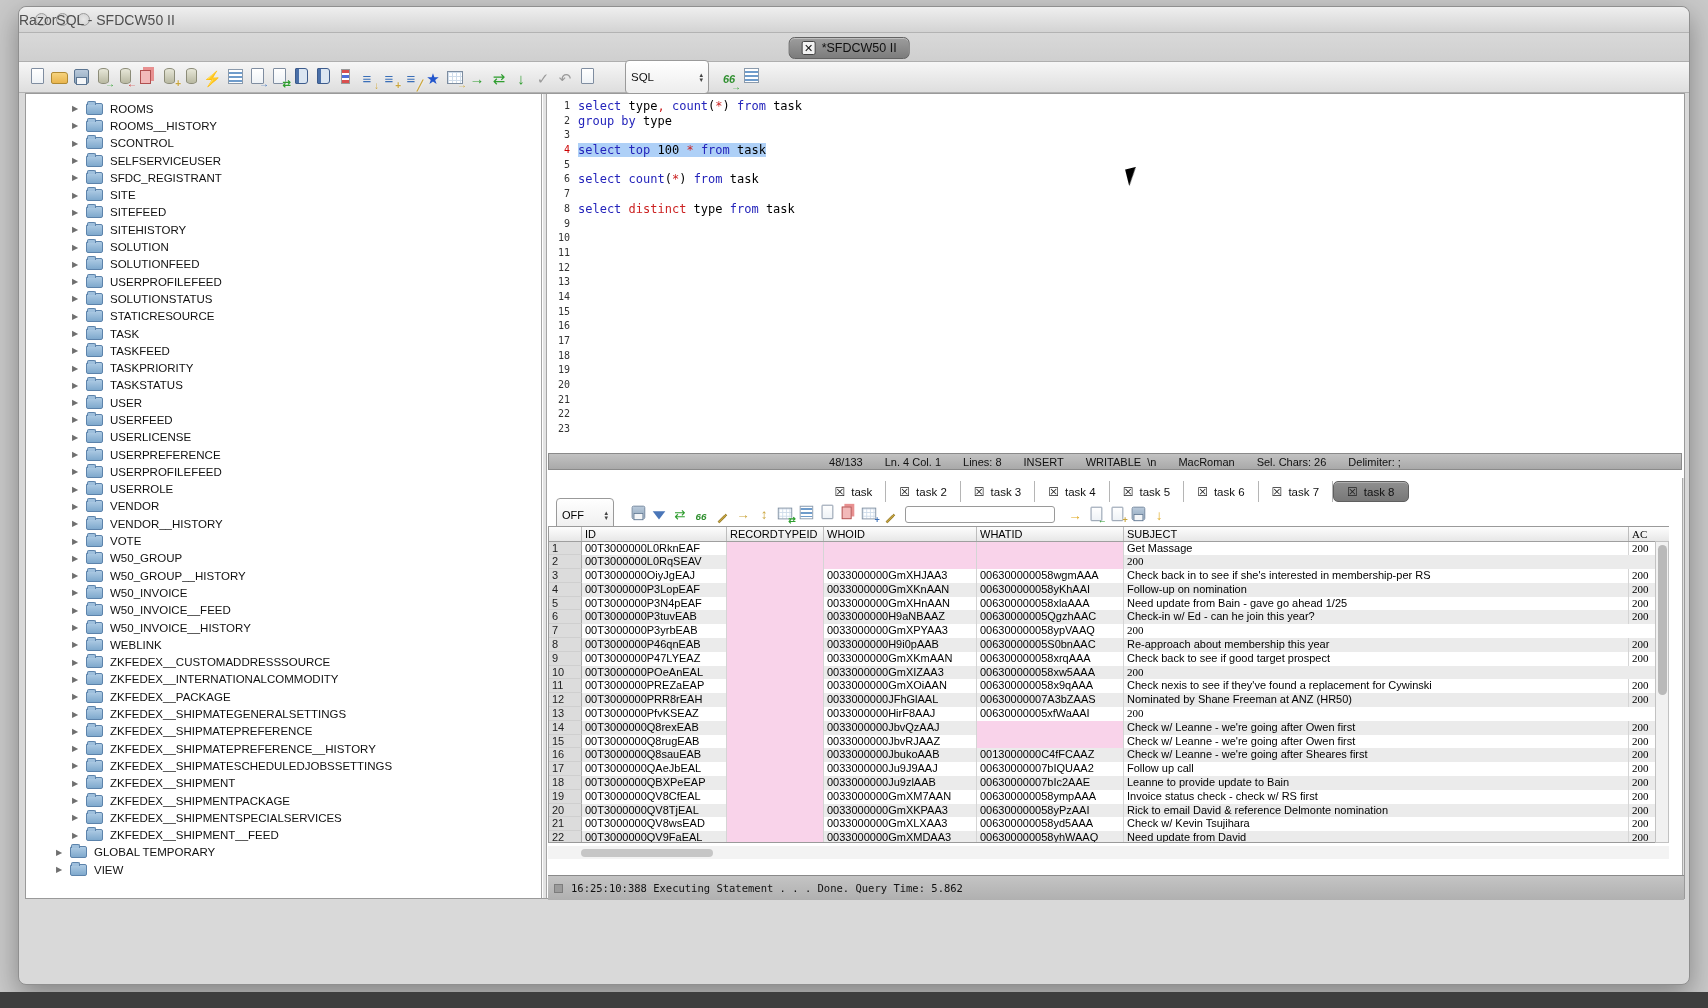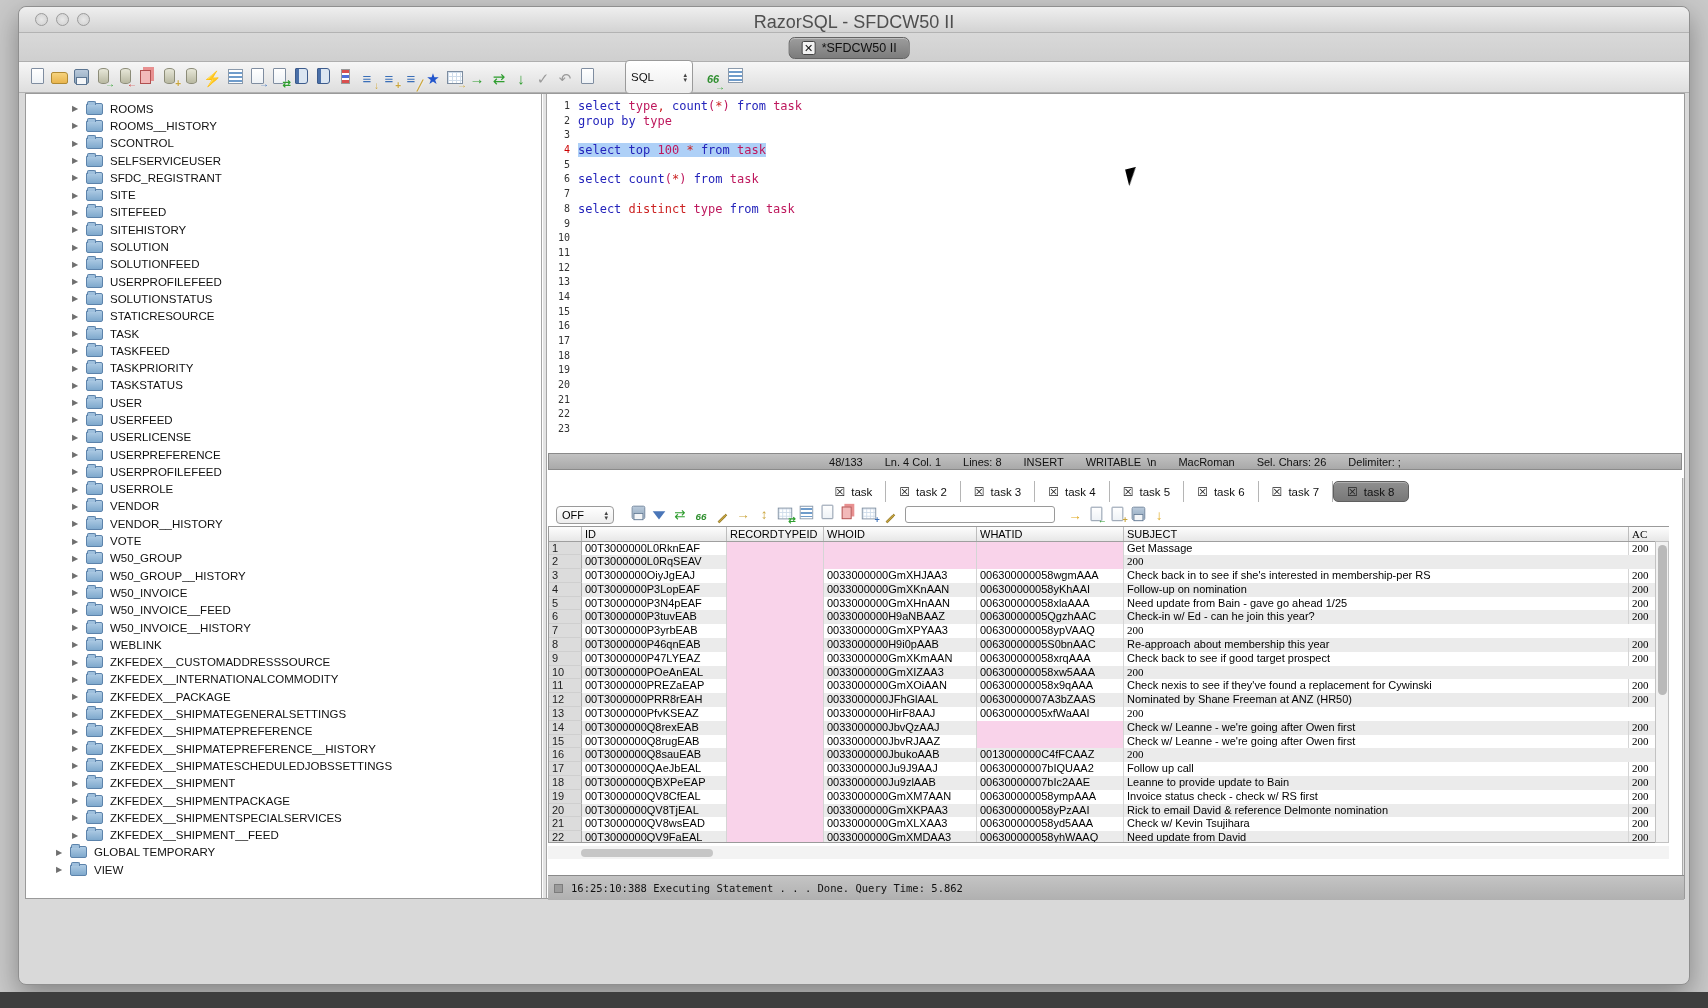--- a/index.html
+++ b/index.html
@@ -10,22 +10,22 @@
   
   .window { position:absolute; left:18px; top:6px; width:1672px; height:979px;
     background:#d9d9d9; border:1px solid #8f8f8f; border-radius:8px;
     box-shadow:0 10px 28px rgba(0,0,0,.35); }
   .titlebar { position:absolute; left:0; top:0; right:0; height:26px;
     background:linear-gradient(#efefef,#d3d3d3); border-bottom:1px solid #b3b3b3;
     border-radius:8px 8px 0 0; }
   .tl-dots { position:absolute; left:16px; top:6px; display:flex; gap:8px; }
   .tl-dot { width:13px; height:13px; border-radius:50%; background:radial-gradient(#e8e8e8,#cfcfcf);
     border:1px solid #9b9b9b; }
-  .win-title { position:absolute; left:0; right:0; top:5px; text-align:center;
-    font-size:18px; color:#4f4f4f; }
+  .win-title { position:absolute; left:0; right:0; top:5px; 
+    font-size:14px; color:#4f4f4f; }
   .tabstrip { position:absolute; left:0; top:26px; right:0; height:29px;
     background:linear-gradient(#d9d9d9,#cfcfcf); border-bottom:1px solid #aeaeae; }
   .conn-tab { position:absolute; left:50%; transform:translateX(-54%); top:4px; height:22px;
     background:linear-gradient(#9d9d9d,#7c7c7c); border:1px solid #636363; border-radius:6px;
     display:flex; align-items:center; gap:6px; padding:0 12px; font-size:12.5px; color:#111;
     box-shadow:inset 0 1px 0 rgba(255,255,255,.35); }
   .conn-close { display:inline-flex; align-items:center; justify-content:center;
     width:14px; height:14px; background:#f2f2f2; border:1px solid #444; border-radius:2px;
     font-size:11px; line-height:1; color:#111; }
 
@@ -60,21 +60,21 @@
   .g-table .shape { width:16px; height:13px; border:1px solid #7d8da0; background:
     linear-gradient(90deg,#cfdcea 1px,transparent 1px) 0 0/4px 4px,
     linear-gradient(#cfdcea 1px,transparent 1px) 0 0/4px 4px,#fff; }
   .g-funnel .shape{ width:0; height:0; border-left:7px solid transparent; border-right:7px solid transparent;
     border-top:9px solid #4a76b8; margin-top:2px; }
   .g-glasses { font-size:11px; font-weight:bold; font-style:italic; color:#2f8f2f; }
   .g-pencil .shape { width:13px; height:3px; background:#caa53c; border:1px solid #8f7420;
     transform:rotate(-45deg); border-radius:2px; }
 
   .mode-select { display:flex; align-items:center; justify-content:space-between;
-    width:68px; height:20px; background:linear-gradient(#ffffff,#ededed);
+    width:84px; height:20px; background:linear-gradient(#ffffff,#ededed);
     border:1px solid #9a9a9a; border-radius:4px; padding:16px 5px; margin:0 10px 0 26px;
     font-size:11.5px; color:#111; }
   .stepper { display:flex; flex-direction:column; line-height:5px; font-size:7px; color:#444; }
 
   
   .content { position:absolute; left:6px; top:86px; width:1660px; height:806px;
     background:#ffffff; border:1px solid #9a9a9a; }
 
   
   .tree { position:absolute; left:0; top:0; width:516px; height:100%;
@@ -93,21 +93,21 @@
     border-right:1px solid #a5a5a5; }
 
   
   .rightpane { position:absolute; left:522px; top:0; right:0; height:100%; }
   .editor { position:absolute; left:0; top:2px; right:2px; height:352px; background:#fff;
     font-family:"DejaVu Sans Mono", monospace; font-size:12px; overflow:hidden; padding-top:3px; }
   .eline { display:flex; height:14.7px; line-height:14.7px; }
   .gut { width:30px; text-align:right; padding-right:8px; font-size:10px; color:#333; flex:none; }
   .gut.red { color:#cc0000; }
   .code .kw { color:#2424bb; }
-  .code .pl { color:#be185d; }
+  .code .pl { color:#000000; }
   .code .rd { color:#cc2222; }
   .code .selband { background:#aed0f7; }
   .edstatus { position:absolute; left:0; top:359px; right:2px; height:17px;
     background:linear-gradient(#c2c2c2,#a9a9a9); border:1px solid #8a8a8a;
     display:flex; align-items:center; justify-content:center; gap:22px;
     font-size:11px; color:#111; }
   .edstatus span { white-space:pre; }
 
   
   .rtabs { position:absolute; left:0; top:384px; right:2px; height:24px;
@@ -116,21 +116,21 @@
     font-size:11.5px; color:#111; border-right:1px solid #b5b5b5; }
   .rtab .x { font-size:12px; color:#222; line-height:1; }
   .rtab.sel { background:linear-gradient(#8f8f8f,#787878); border:1px solid #5f5f5f;
     border-radius:5px; box-shadow:inset 0 1px 0 rgba(255,255,255,.3); }
 
   
   .rtoolbar { position:absolute; left:0; top:409px; right:2px; height:23px;
     display:flex; align-items:center; padding-left:8px; }
   .off-select { display:flex; align-items:center; justify-content:space-between;
     width:58px; height:18px; background:linear-gradient(#ffffff,#ededed);
-    border:1px solid #9a9a9a; border-radius:4px; padding:0 5px; font-size:11px; margin-right:14px; }
+    border:1px solid #9a9a9a; border-radius:4px; padding:16px 5px; font-size:11px; margin-right:14px; }
   .rtoolbar .tbi { transform:scale(.9); margin-right:1px; }
   .search-box { width:150px; height:17px; border:1px solid #9a9a9a; border-radius:3px;
     font-size:11px; padding:0 4px; margin:0 10px 0 4px; background:#fff;
     font-family:"Liberation Sans", sans-serif; }
 
   
   .grid { position:absolute; left:0; top:432px; width:1121px; height:317px;
     border:1px solid #9a9a9a; border-right:none; background:#fff; overflow:hidden; font-size:11px; }
   .grow { display:flex; height:13.8px; line-height:13.8px; }
   .grow.head { height:14.5px; line-height:14.5px; background:linear-gradient(#fdfdfd,#e7e7e7);
@@ -792,20 +792,21 @@
             <div class="gcell c4 pink"></div>
             <div class="gcell c5">Check w/ Leanne - we're going after Owen first</div>
             <div class="gcell c6">200</div>
           </div>
           <div class="grow even">
             <div class="gcell c0 rn">16</div>
             <div class="gcell c1">00T3000000Q8sauEAB</div>
             <div class="gcell c2 pink"></div>
             <div class="gcell c3">0033000000JbukoAAB</div>
             <div class="gcell c4">0013000000C4fFCAAZ</div>
+            <div class="gcell c5">Check w/ Leanne - we're going after Sheares first</div>
             <div class="gcell c6">200</div>
           </div>
           <div class="grow odd">
             <div class="gcell c0 rn">17</div>
             <div class="gcell c1">00T3000000QAeJbEAL</div>
             <div class="gcell c2 pink"></div>
             <div class="gcell c3">0033000000Ju9J9AAJ</div>
             <div class="gcell c4">00630000007bIQUAA2</div>
             <div class="gcell c5">Follow up call</div>
             <div class="gcell c6">200</div>

